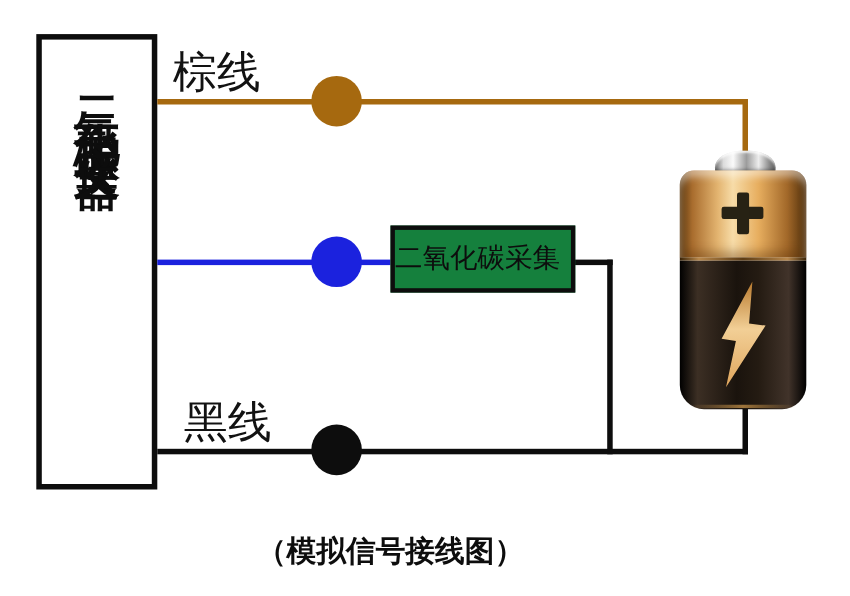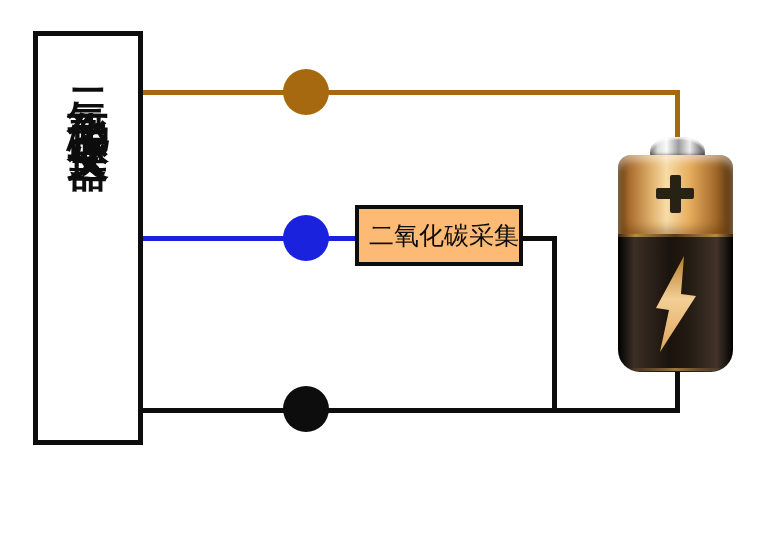--- a/index.html
+++ b/index.html
@@ -53,22 +53,22 @@
 
   
   .dot { width: 46px; height: 46px; border-radius: 50%; }
   .dot-brown { left: 283px; top: 69px; }
   .dot-blue  { left: 283px; top: 215px; }
   .dot-black { left: 283px; top: 386px; }
 
   
   .collector-box {
     left: 355px; top: 205px; width: 168px; height: 61px;
-    border: 4px solid #0d0d0d; background: #fdba74;
-    display: flex; align-items: center; justify-content: flex-end;
+    border: 4px solid #0d0d0d; background: #15803d;
+    display: flex; align-items: center; justify-content: flex-start;
   }
   .collector-label {
     font-size: 25px; line-height: 1;
     font-family: "Liberation Serif", serif;
     white-space: nowrap;
   }
 
   
   .battery-cap {
     left: 650px; top: 137px; width: 55px; height: 20px;
@@ -118,20 +118,22 @@
 </style>
 </head>
 <body>
 
 <div class="canvas">
 
   <div class="abs transmitter-box">
     <div class="transmitter-label">二氧化碳变送器</div>
   </div>
 
+  <div class="abs wire-label brown-label">棕线</div>
+  <div class="abs wire-label black-label">黑线</div>
 
   <div class="abs wire wire-brown-h" style="background: rgb(166, 105, 15);"></div>
   <div class="abs wire wire-brown-v" style="background: rgb(166, 105, 15);"></div>
   <div class="abs dot dot-brown" style="background: rgb(166, 105, 15);"></div>
 
   <div class="abs wire wire-blue-h" style="background: rgb(27, 34, 222);"></div>
   <div class="abs dot dot-blue" style="background: rgb(27, 34, 222);"></div>
 
   <div class="abs wire wire-coll-h" style="background: rgb(13, 13, 13);"></div>
   <div class="abs wire wire-coll-v" style="background: rgb(13, 13, 13);"></div>
@@ -159,14 +161,15 @@
         <linearGradient id="boltGrad" x1="0" y1="0" x2="0" y2="1">
           <stop offset="0" stop-color="#b87a2e"></stop>
           <stop offset="0.45" stop-color="#f2cf96"></stop>
           <stop offset="1" stop-color="#dfa55c"></stop>
         </linearGradient>
       </defs>
       <polygon points="30,0 2,52 15,54 6,96 42,40 27,38" fill="url(#boltGrad)"></polygon>
     </svg>
   </div>
 
+  <div class="abs caption">（模拟信号接线图）</div>
 
 </div>
 
 </body></html>

